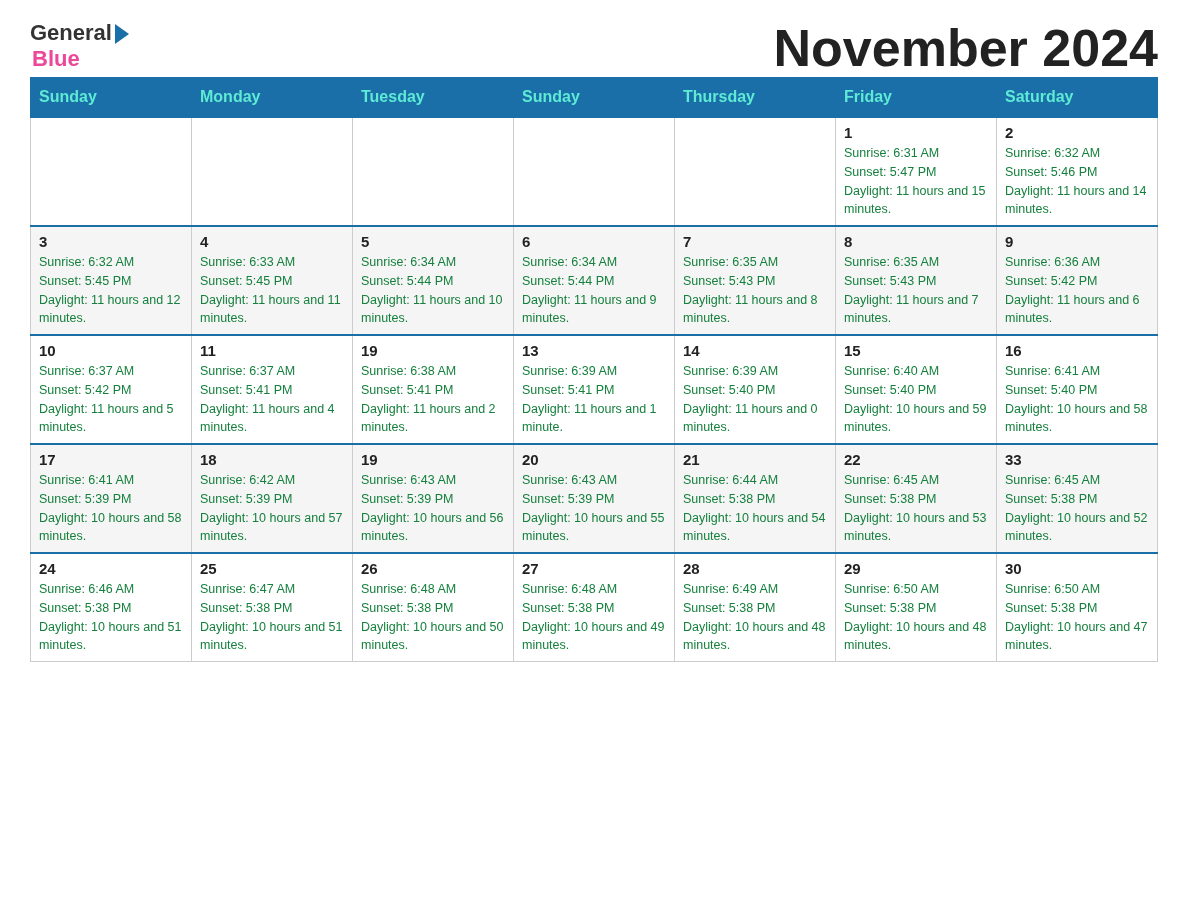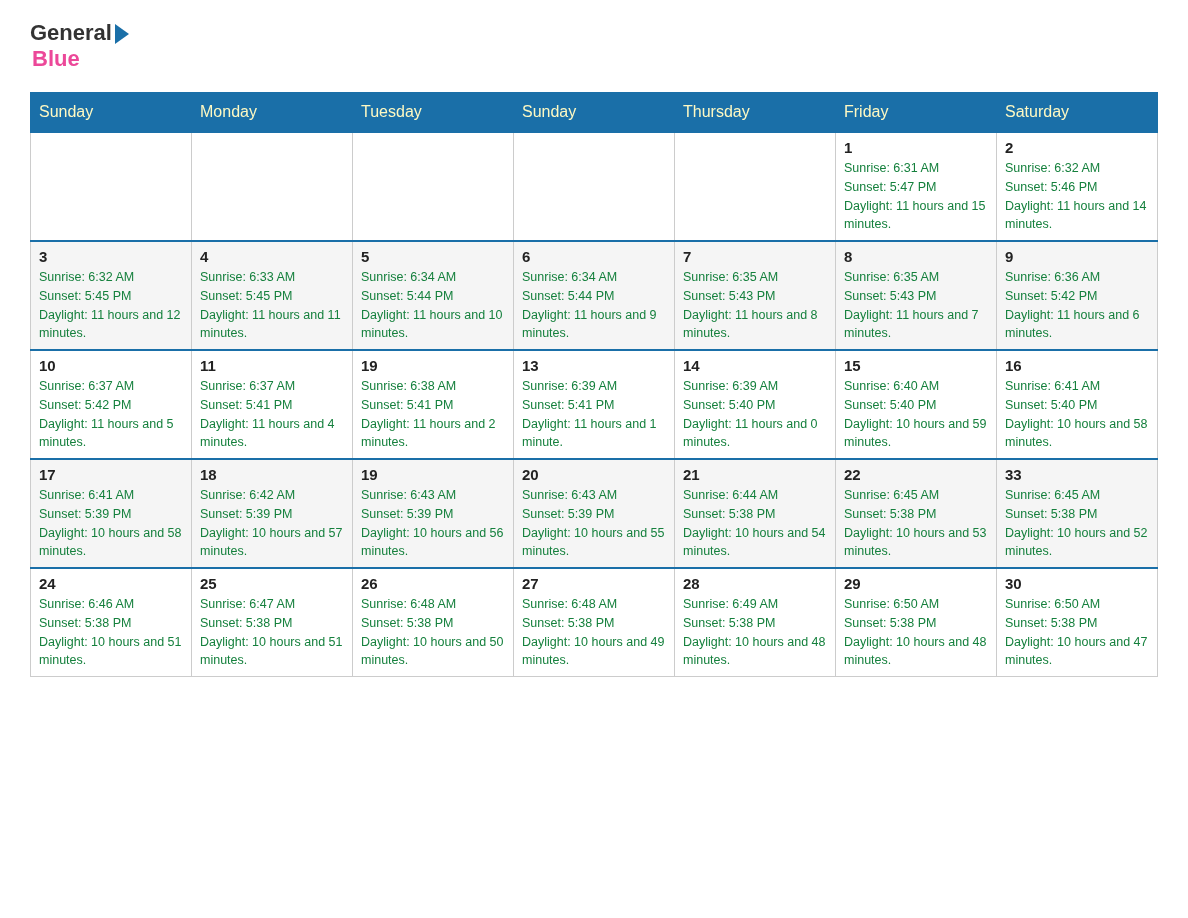--- a/index.html
+++ b/index.html
@@ -8,21 +8,20 @@
       background: #fff;
       color: #333;
       width: 1188px;
       min-height: 918px;
       padding: 20px 30px;
     }
     .header {
       display: flex;
       justify-content: space-between;
       align-items: flex-start;
-      margin-bottom: 20px;
     }
     .logo {
       display: flex;
       flex-direction: column;
       align-items: flex-start;
     }
     .logo-top {
       display: flex;
       align-items: center;
     }
@@ -59,23 +58,23 @@
       font-size: 20px;
       color: #444;
       margin-top: 4px;
     }
     .calendar {
       width: 100%;
       border-collapse: collapse;
     }
     .calendar th {
       background-color: #1a6fa8;
-      color: #fef9c3;
+      color: #5eead4;
       font-size: 16px;
-      font-weight: normal;
+      font-weight: bold;
       padding: 10px 8px;
       text-align: left;
       border: 1px solid #1a6fa8;
     }
     .calendar td {
       border: 1px solid #ccc;
       vertical-align: top;
       padding: 6px 8px;
       width: 14.28%;
       min-height: 100px;
@@ -116,20 +115,21 @@
 
 <div class="header">
   <div class="logo">
     <div class="logo-top">
       <span class="logo-general">General</span>
       <div class="logo-arrow"></div>
     </div>
     <span class="logo-blue">Blue</span>
   </div>
   <div class="title-block">
+    <div class="main-title">November 2024</div>
   </div>
 </div>
 
 <table class="calendar">
   <thead>
     <tr>
     <th>Sunday</th>
         <th>Monday</th>
         <th>Tuesday</th>
         <th>Sunday</th>

